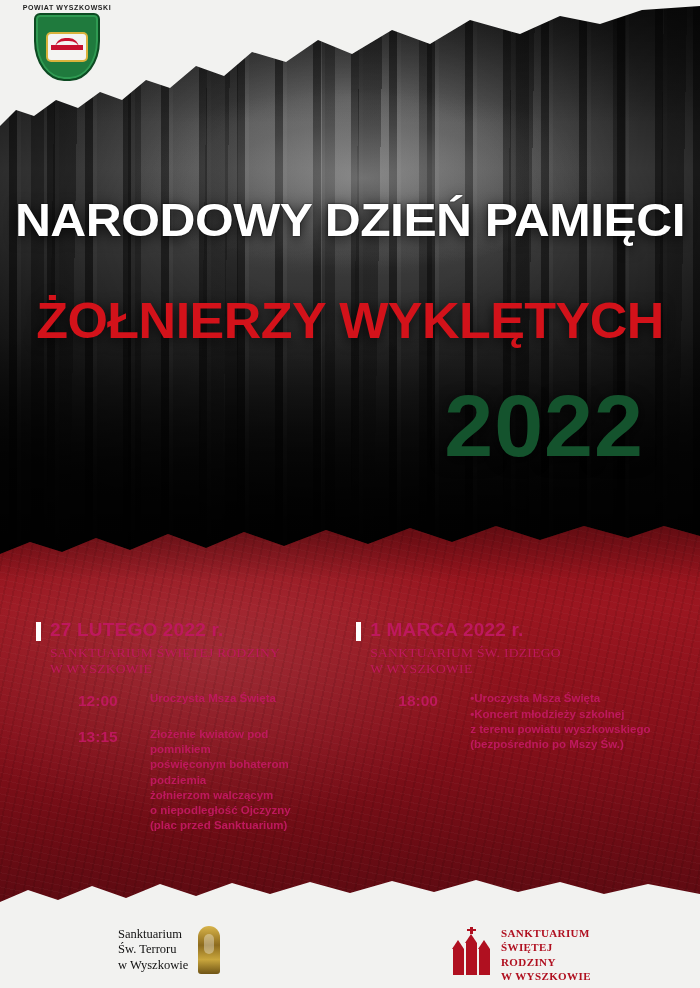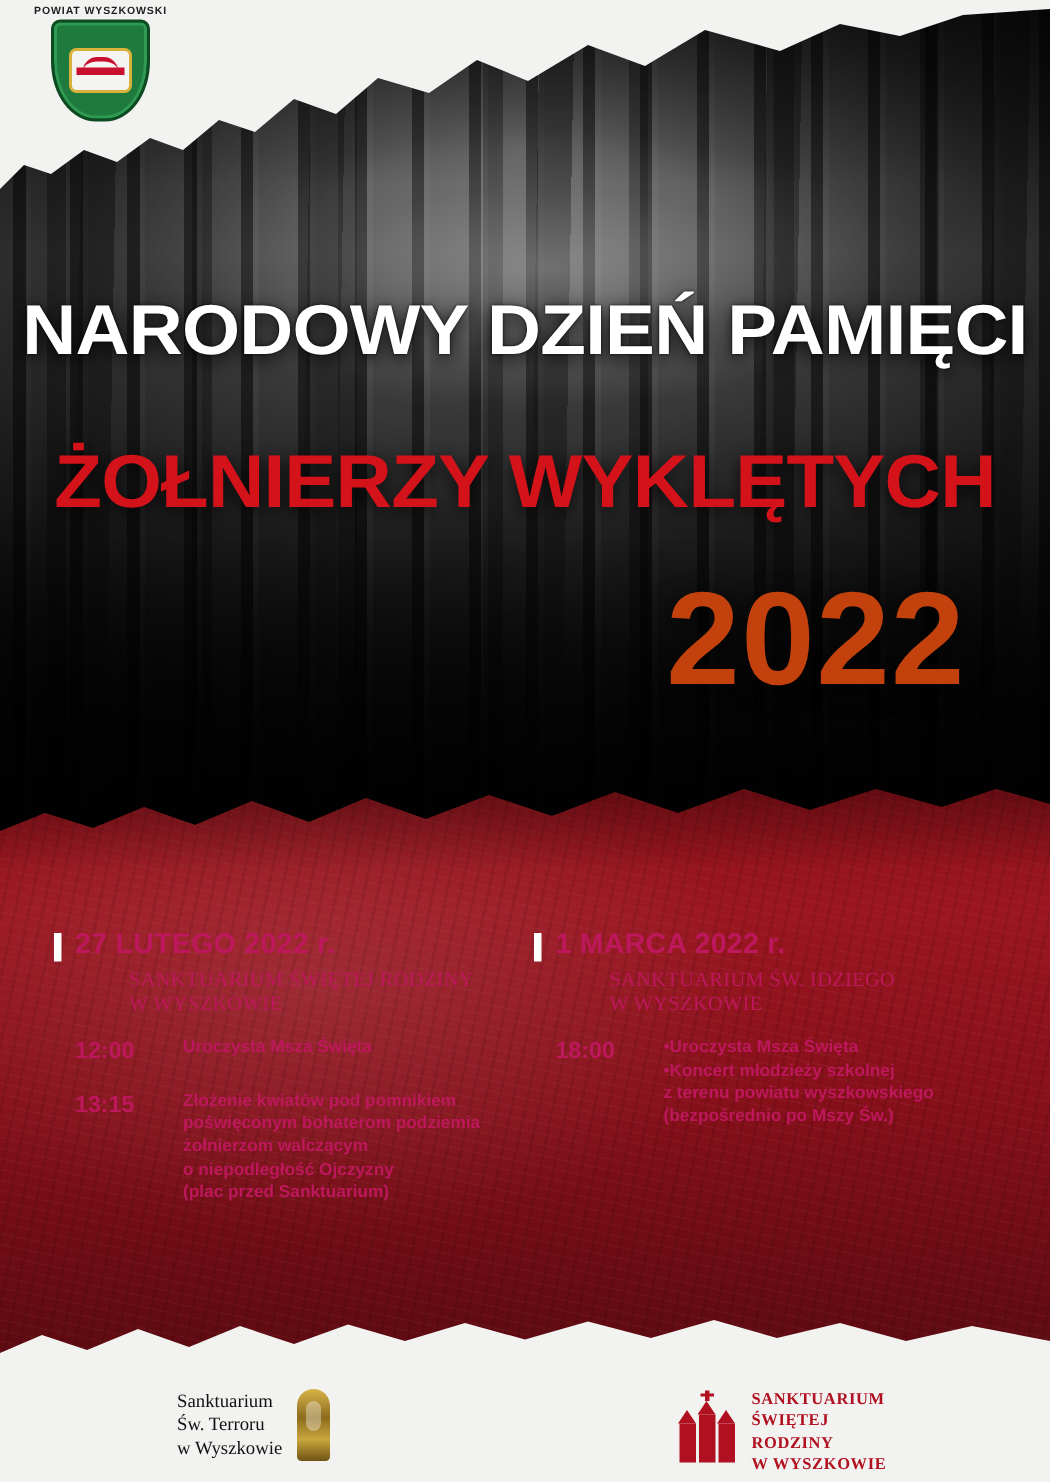--- a/index.html
+++ b/index.html
@@ -174,21 +174,21 @@
     font-size: 50px;
     letter-spacing: -0.5px;
     line-height: 1;
     text-shadow: 0 3px 12px rgba(0,0,0,0.8);
     transform: scaleX(1.04);
     z-index: 5;
   }
   .title-year {
     position: absolute;
     right: 56px; top: 382px;
-    color: #c2410c;
+    color: #14532d;
     font-weight: 700;
     font-size: 88px;
     line-height: 1;
     letter-spacing: 1px;
     text-shadow: 0 4px 16px rgba(0,0,0,0.8);
     z-index: 5;
   }
 
   
   .red-section {
@@ -275,26 +275,27 @@
     white-space: nowrap;
   }
   .day-place {
     font-family: "Liberation Serif", serif;
     font-size: 13.5px;
     letter-spacing: 0.3px;
     line-height: 1.2;
     margin-left: 14px;
     margin-bottom: 2px;
   }
-  .day-place .ln { display: block; margin-left: 36px; }
+  .day-place .ln { display: block; }
 
   .events { margin-top: 14px; margin-left: 14px; }
   .event {
     display: flex;
     margin-bottom: 16px;
+    margin-left: 28px;
   }
   .ev-time {
     flex: 0 0 72px;
     font-size: 15.5px;
     font-weight: 700;
     line-height: 1.25;
   }
   .ev-desc {
     font-size: 11.5px;
     font-weight: 700;

